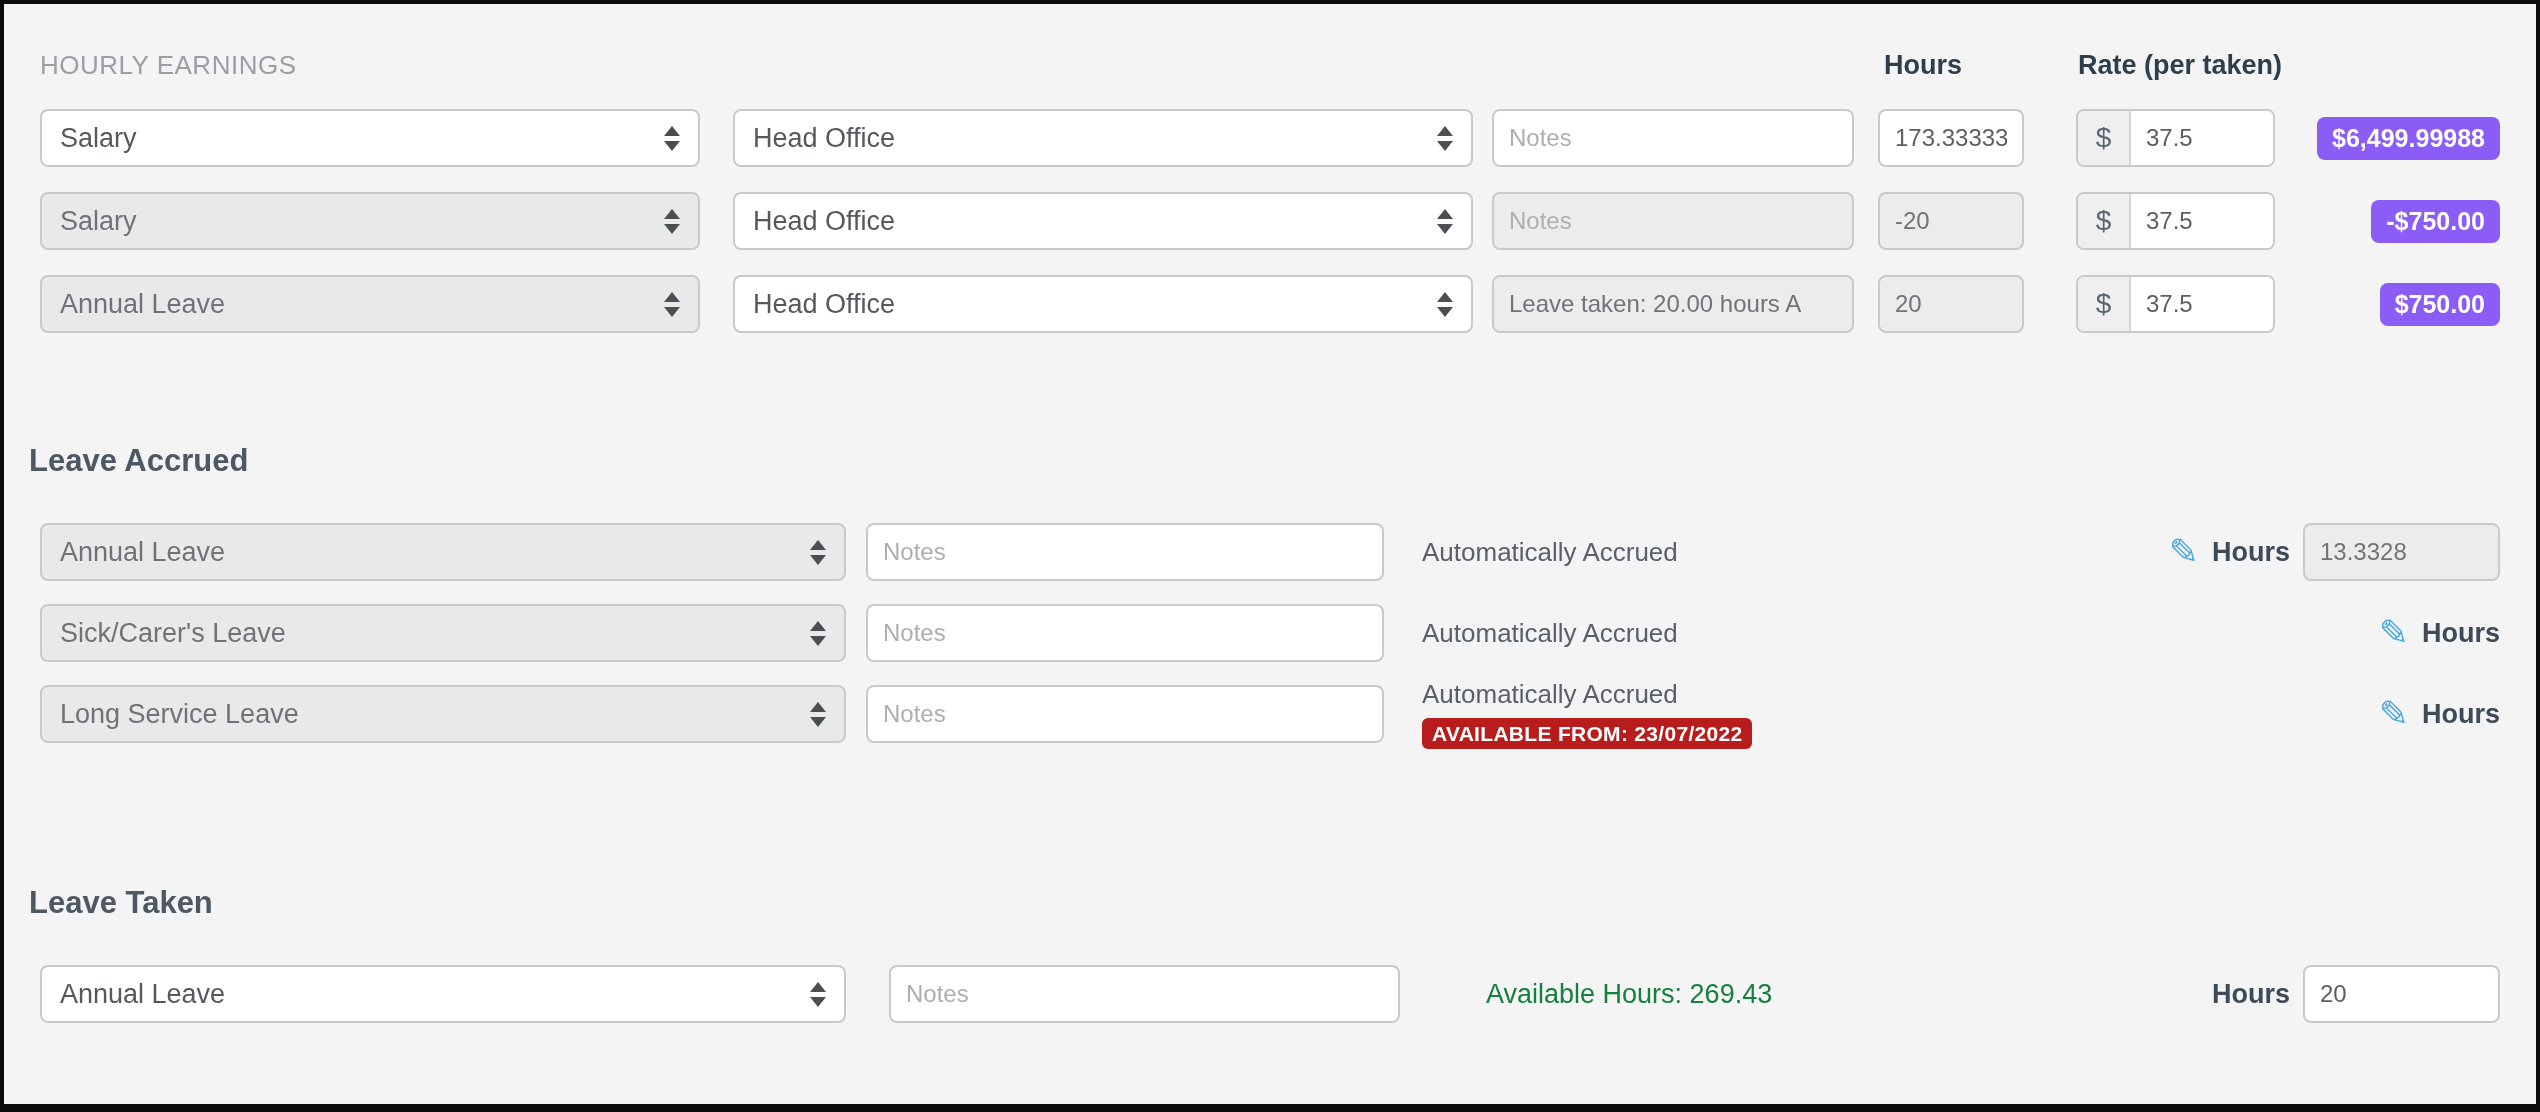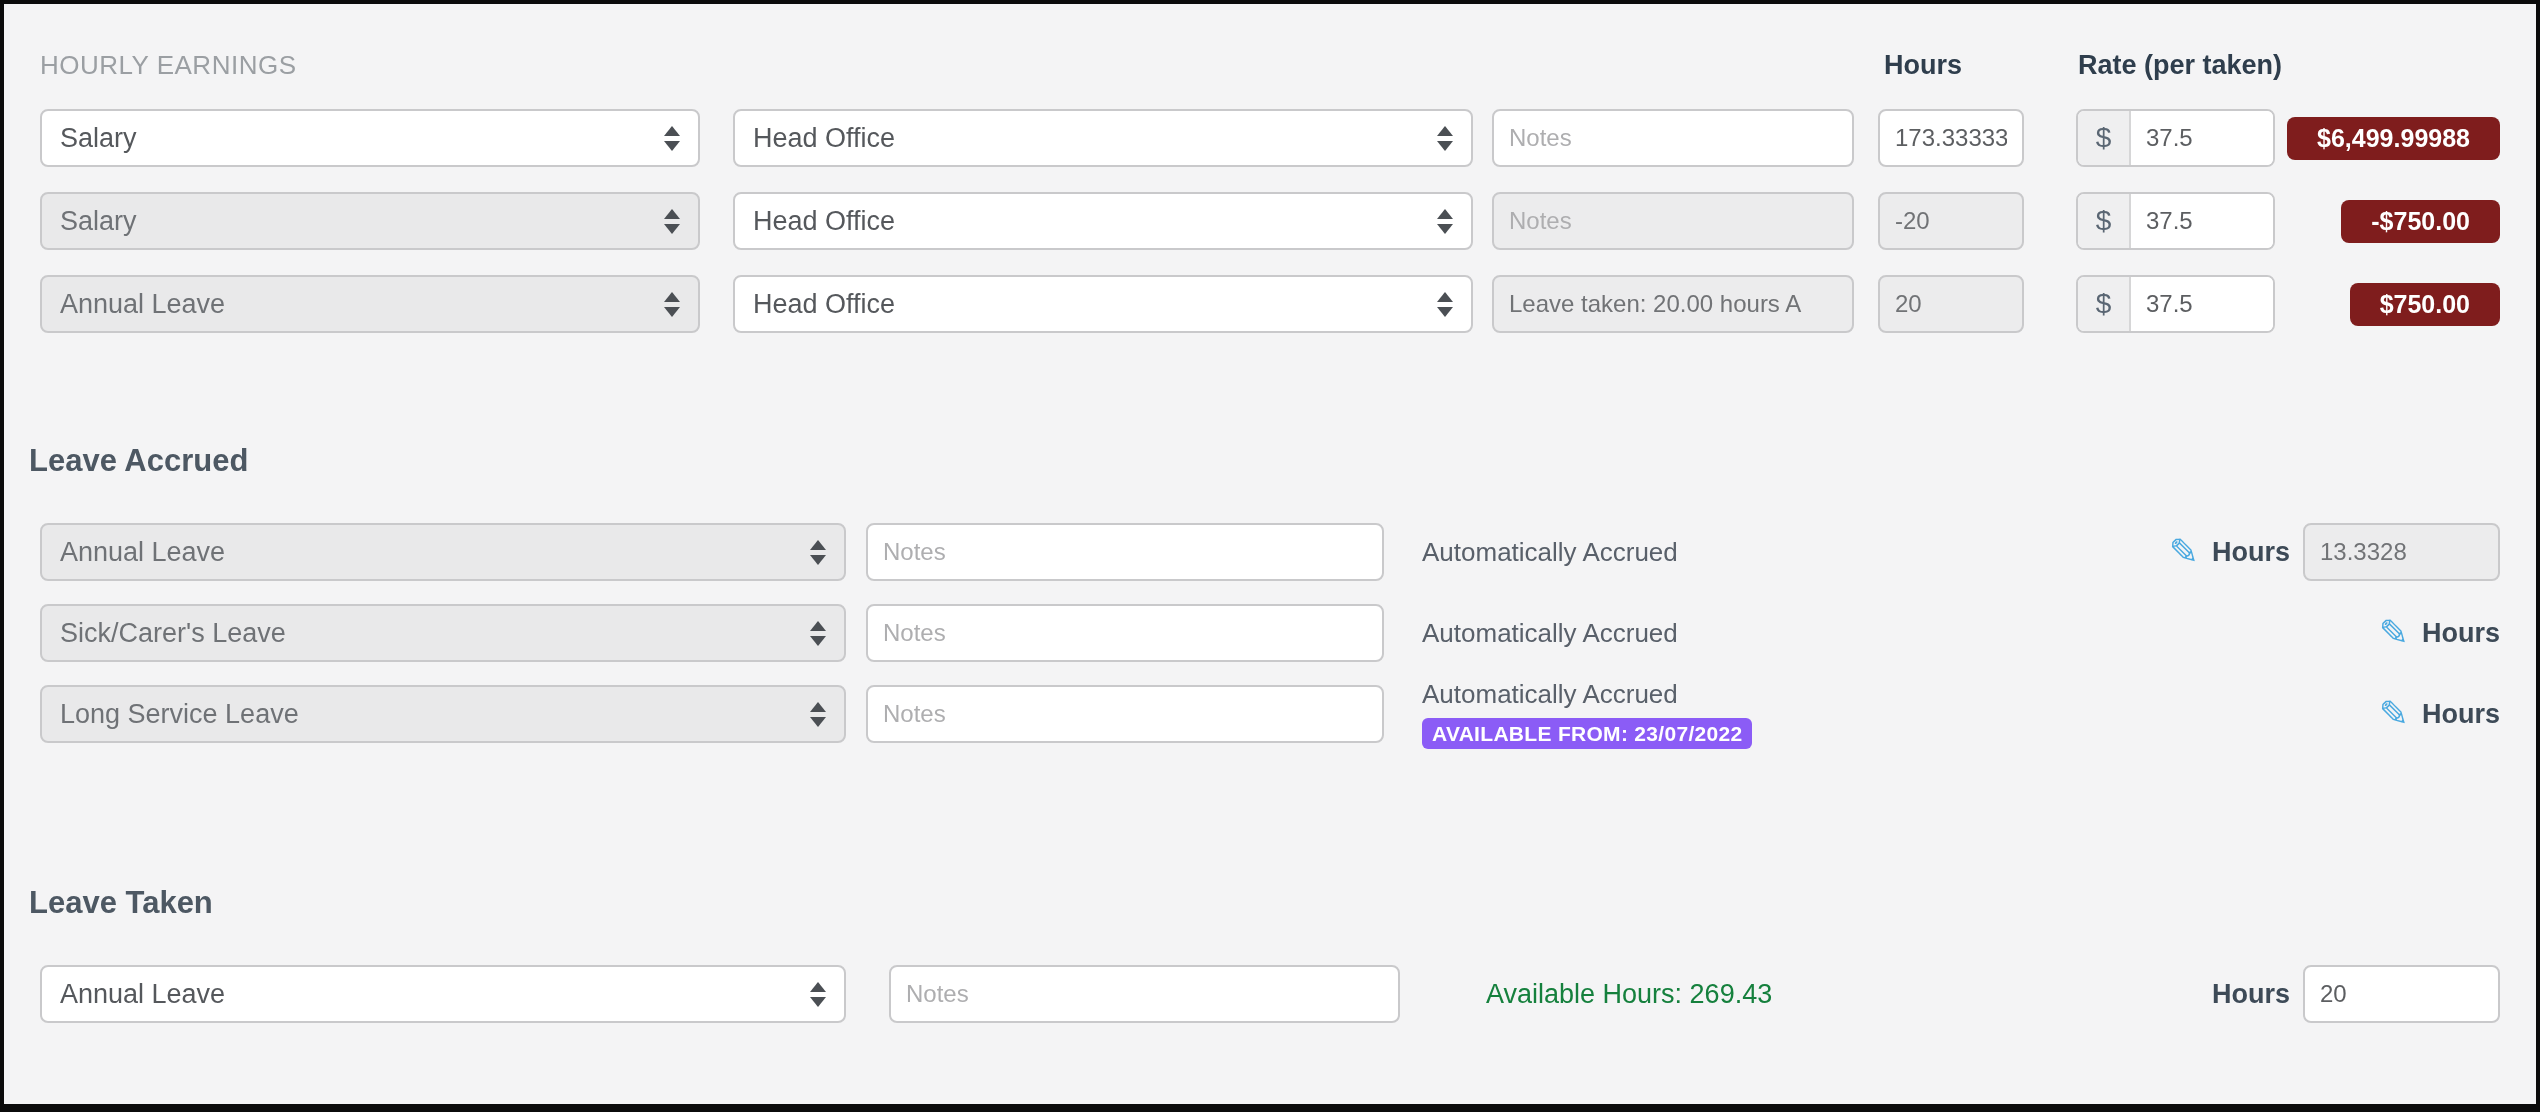--- a/index.html
+++ b/index.html
@@ -66,35 +66,35 @@
     display:flex; overflow:hidden; background:#fff;
   }
   .cur {
     width:53px; background:#efeff0; color:#5a6673;
     display:flex; align-items:center; justify-content:center;
     font-size:28px; border-right:2px solid #d6d6d7; flex:none;
   }
   .rate-input { border:none; border-radius:0; width:100%; height:100%; padding:0 15px; }
   .badge {
     margin-left:auto;
-    background:#7f1d1d; color:#fff;
+    background:#8b5cf6; color:#fff;
     font-size:25px; font-weight:700;
-    padding:7px 30px; border-radius:8px;
+    padding:7px 15px; border-radius:8px;
     white-space:nowrap;
   }
 
   
   .larow { display:flex; align-items:center; margin:23px 36px 0 36px; height:58px; }
   .larow.first { margin-top:44px; }
   .c-latype { width:806px; flex:none; }
   .c-lanotes{ width:518px; margin-left:20px; flex:none; }
   .c-status { margin-left:38px; display:flex; flex-direction:column; justify-content:center; gap:8px; }
   .auto-text { font-size:26px; color:#59606a; white-space:nowrap; }
   .from-badge {
-    background:#8b5cf6; color:#fff; font-weight:700;
+    background:#b91c1c; color:#fff; font-weight:700;
     font-size:21px; line-height:21px; padding:5px 10px; border-radius:6px;
     width:fit-content; white-space:nowrap; letter-spacing:.3px;
   }
   .hours-group { margin-left:auto; display:flex; align-items:center; gap:13px; }
   .pencil { font-size:36px; color:#4aa9e0; line-height:36px; cursor:pointer; transform:scaleX(1); }
   .hours-label { font-size:27px; font-weight:700; color:#3d4a57; }
   .c-val { width:197px; }
 
   
   .ltrow { display:flex; align-items:center; margin:44px 36px 0 36px; height:58px; }

